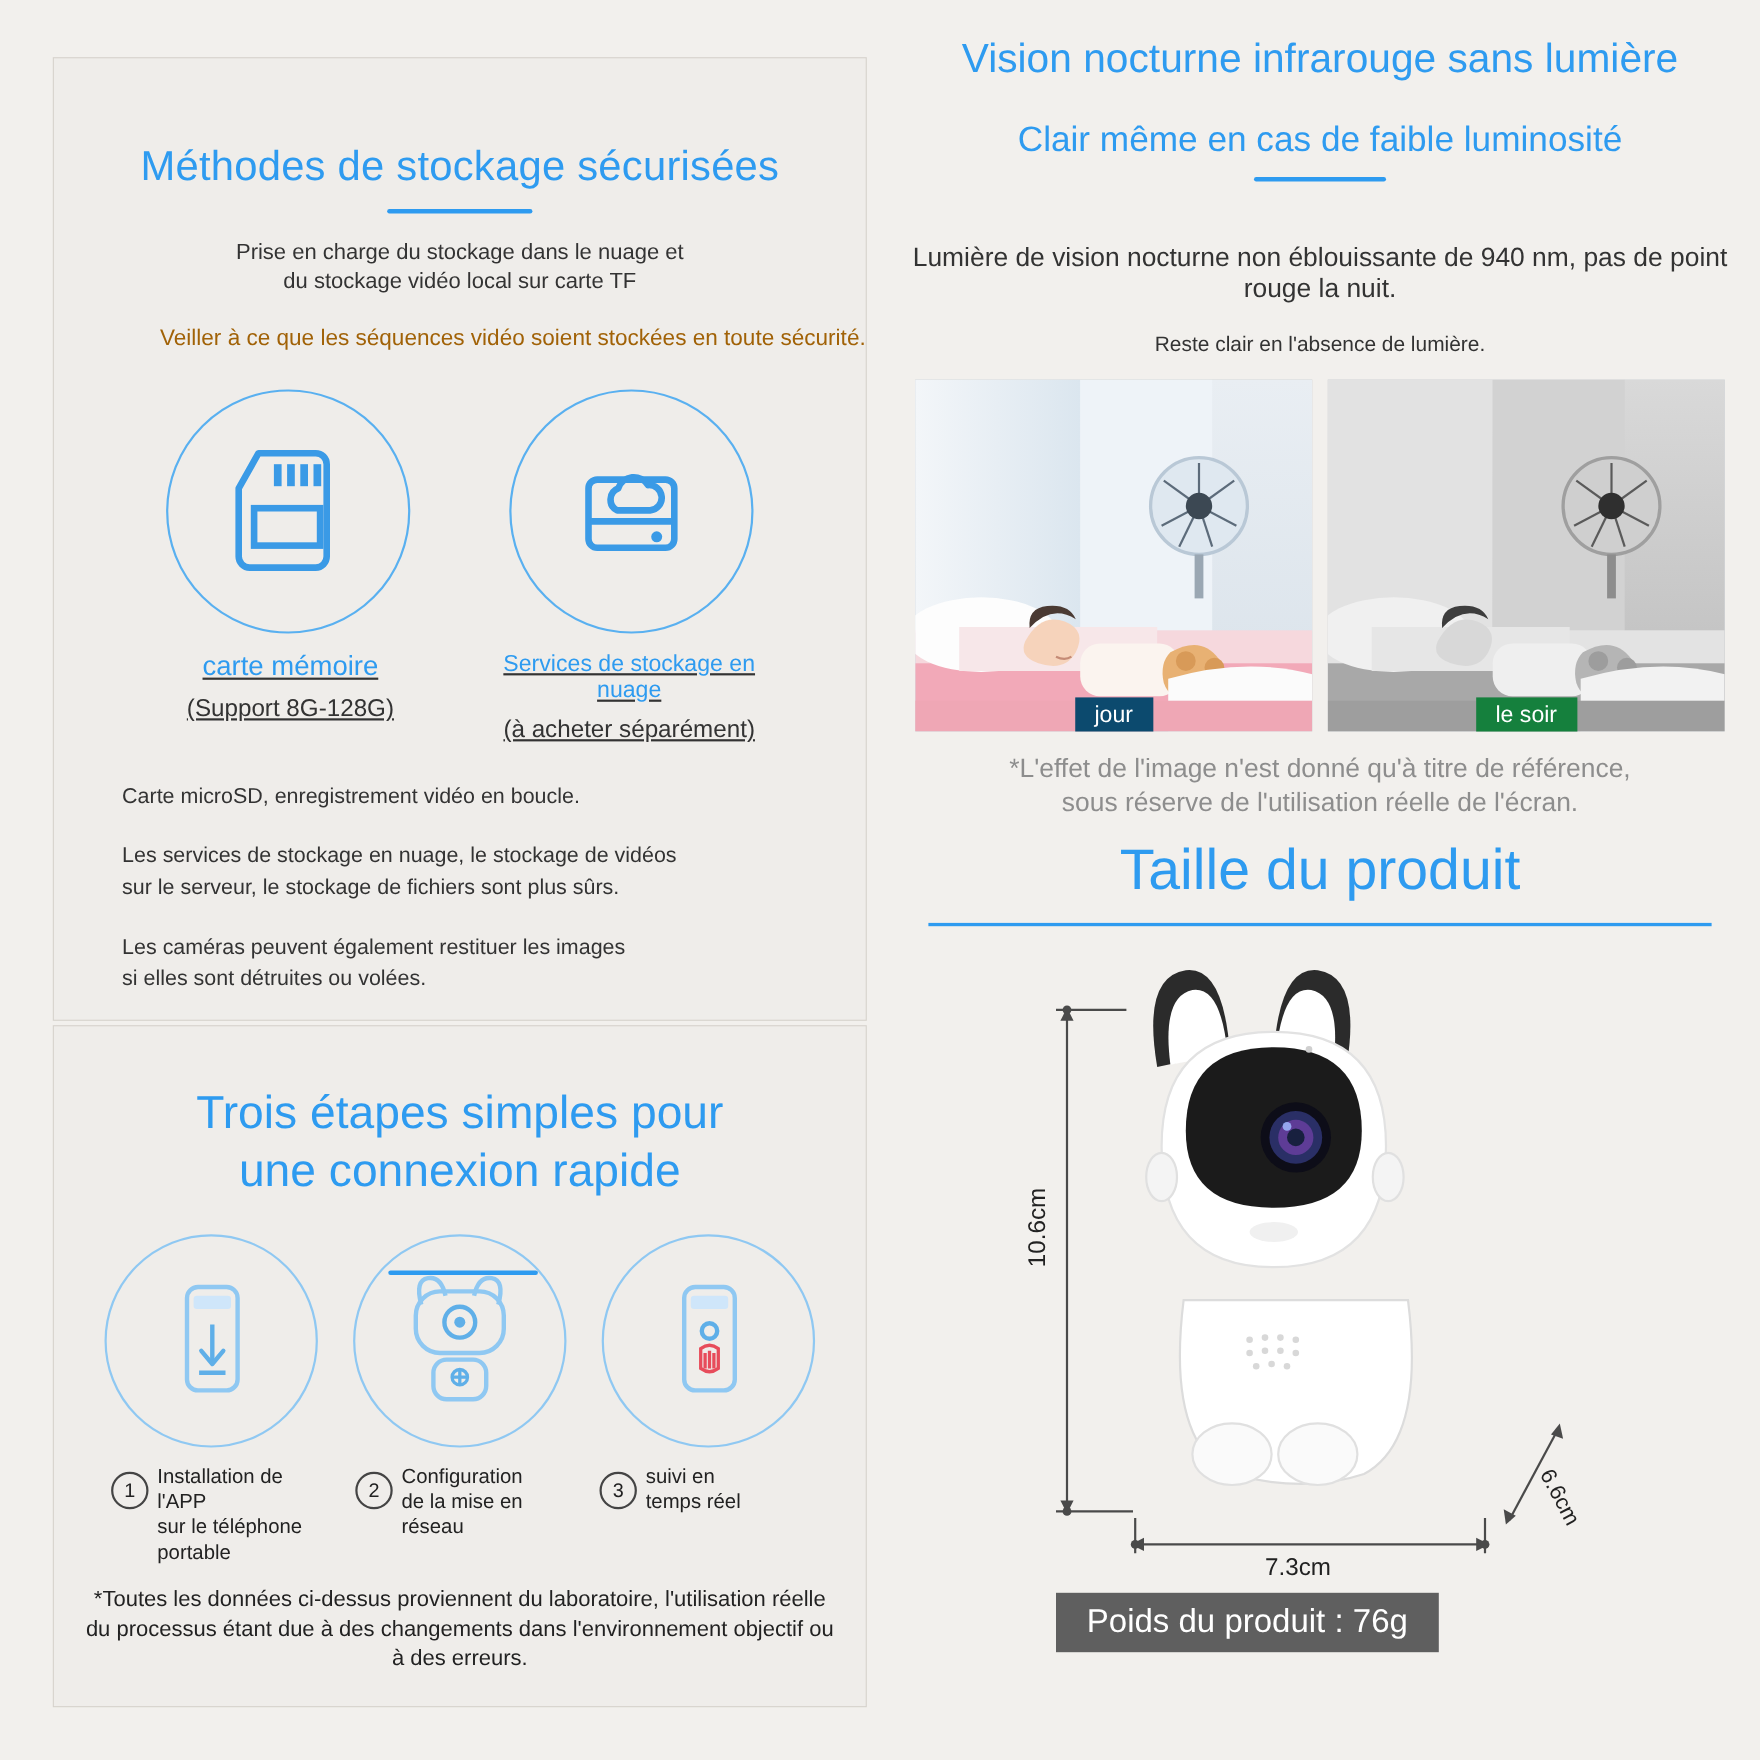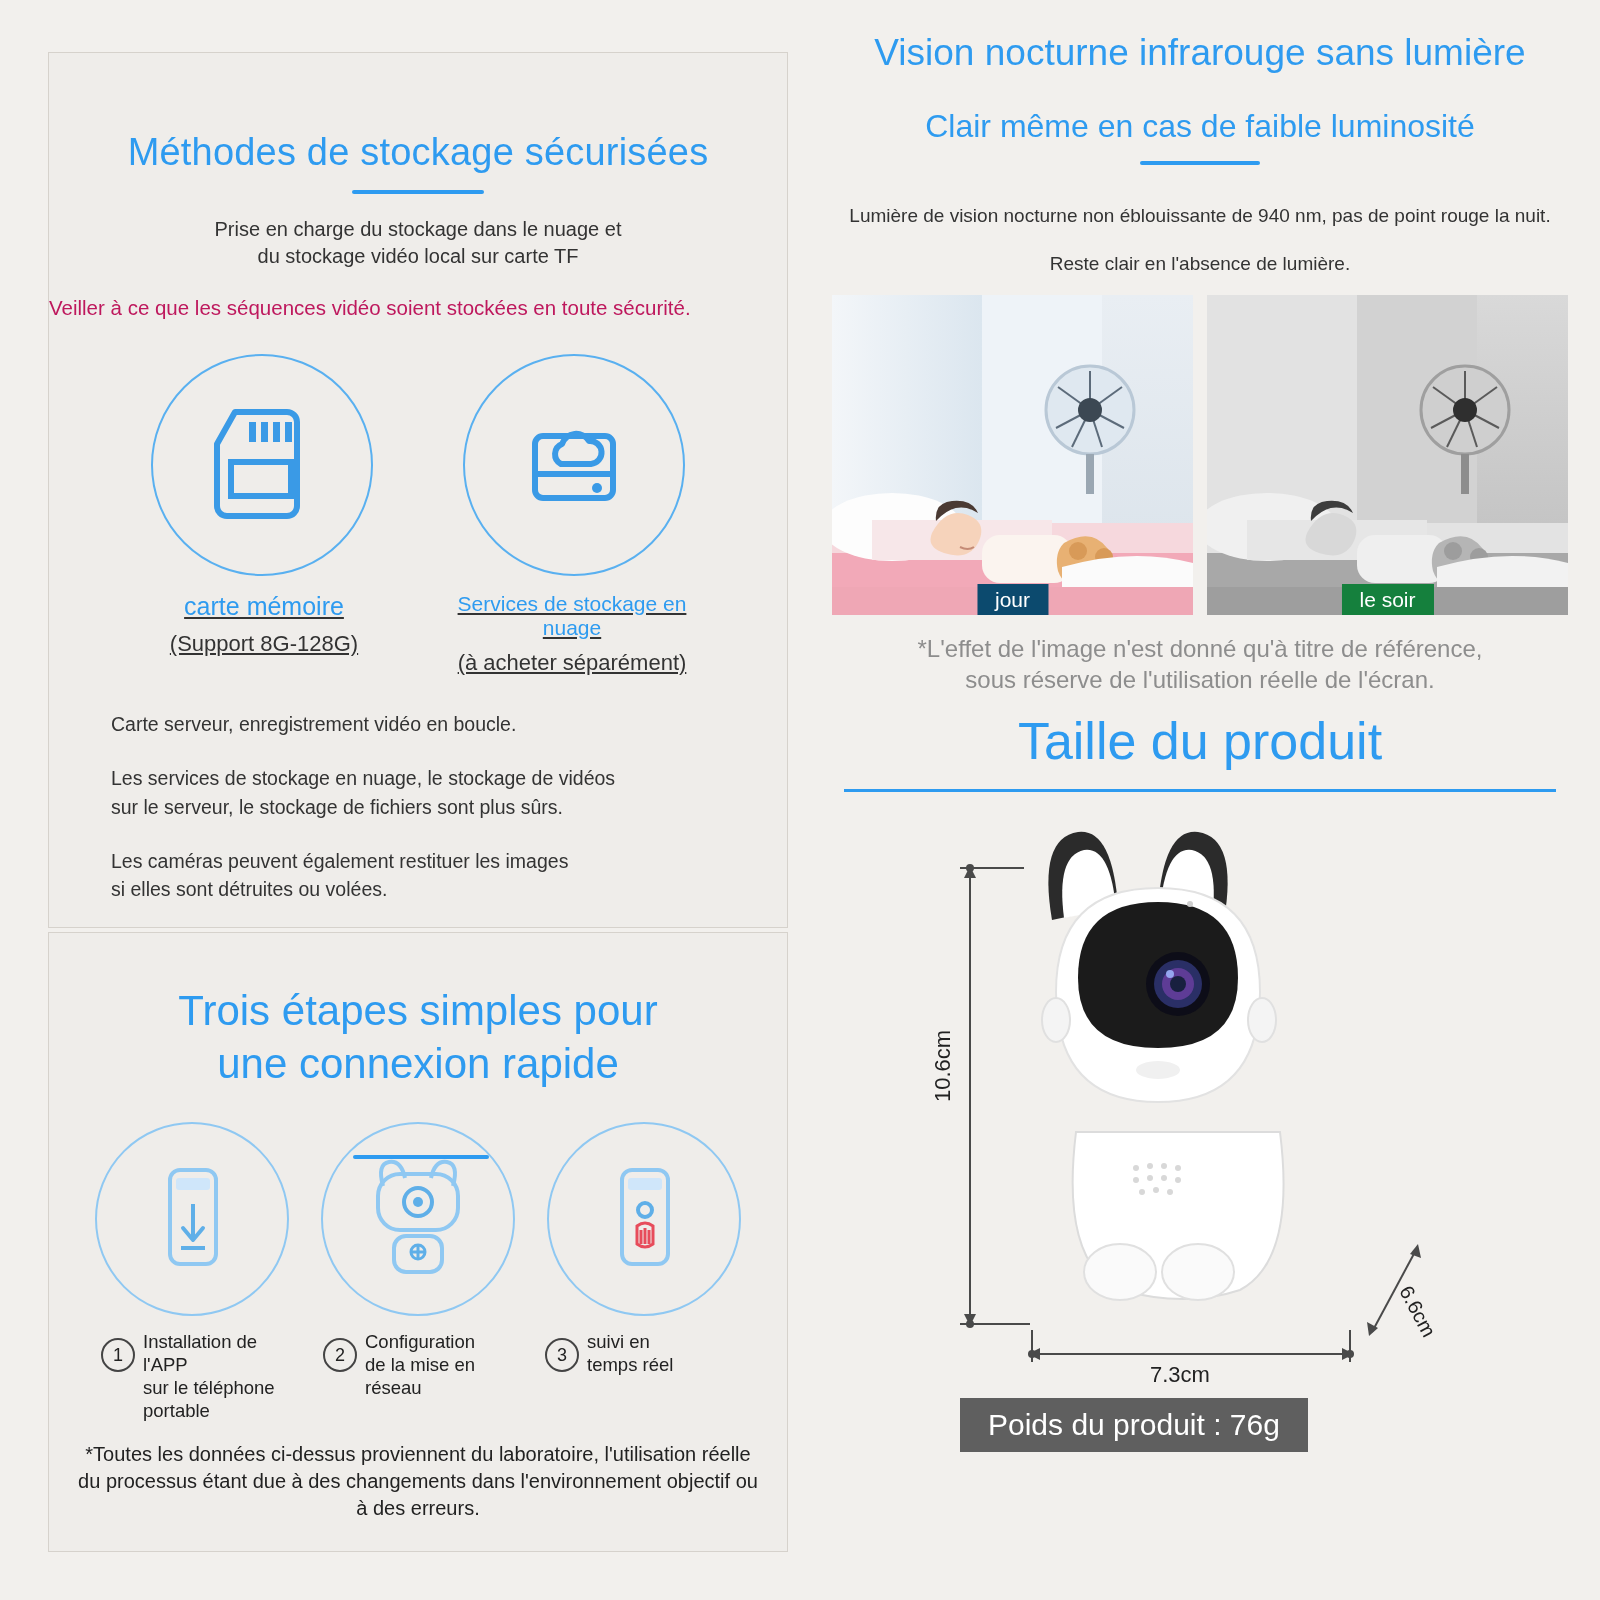--- a/index.html
+++ b/index.html
@@ -67,22 +67,22 @@
     border-radius: 2px;
   }
   .sub-dark {
     text-align: center;
     color: #333;
     font-size: 20px;
     line-height: 1.35;
     margin-top: 22px;
   }
   .sub-dark-2 {
-    text-align: left;
-    color: #be185d;
+    text-align: right;
+    color: #a16207;
     font-size: 20.5px;
     margin-top: 26px;
   }
 
   .icon-row {
     display: flex;
     justify-content: center;
     gap: 90px;
     margin-top: 34px;
   }
@@ -222,22 +222,22 @@
   .rule-night {
     width: 120px;
     height: 4px;
     background: #2e9bf0;
     border-radius: 2px;
     margin: 16px auto 0 auto;
   }
   .night-sub {
     text-align: center;
     color: #333;
-    font-size: 19px;
-    margin-top: 40px;
+    font-size: 24px;
+    margin-top: 56px;
   }
   .night-sub2 {
     text-align: center;
     color: #333;
     font-size: 19px;
     margin-top: 26px;
   }
   .photos {
     display: flex;
     gap: 14px;
@@ -369,21 +369,21 @@
         <div class="lbl-col">
           <div class="lbl-blue">carte mémoire</div>
           <div class="lbl-dark">(Support 8G-128G)</div>
         </div>
         <div class="lbl-col">
           <div class="lbl-blue small">Services de stockage en nuage</div>
           <div class="lbl-dark">(à acheter séparément)</div>
         </div>
       </div>
 
-      <div class="body-text gap-1" style="white-space:pre-line">Carte serveur, enregistrement vidéo en boucle.</div>
+      <div class="body-text gap-1" style="white-space:pre-line">Carte microSD, enregistrement vidéo en boucle.</div>
       <div class="body-text gap-2" style="white-space:pre-line">Les services de stockage en nuage, le stockage de vidéos
 sur le serveur, le stockage de fichiers sont plus sûrs.</div>
       <div class="body-text gap-3" style="white-space:pre-line">Les caméras peuvent également restituer les images
 si elles sont détruites ou volées.</div>
     </div>
 
     <div class="panel panel-steps">
       <div class="blue-title t-steps">
         <div>Trois étapes simples pour</div>
         <div>une connexion rapide</div>

